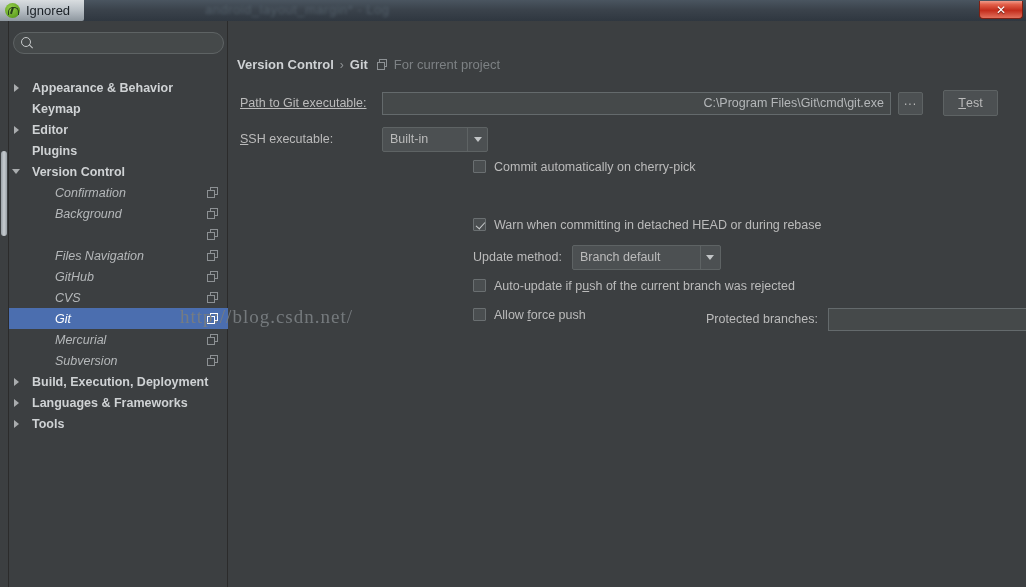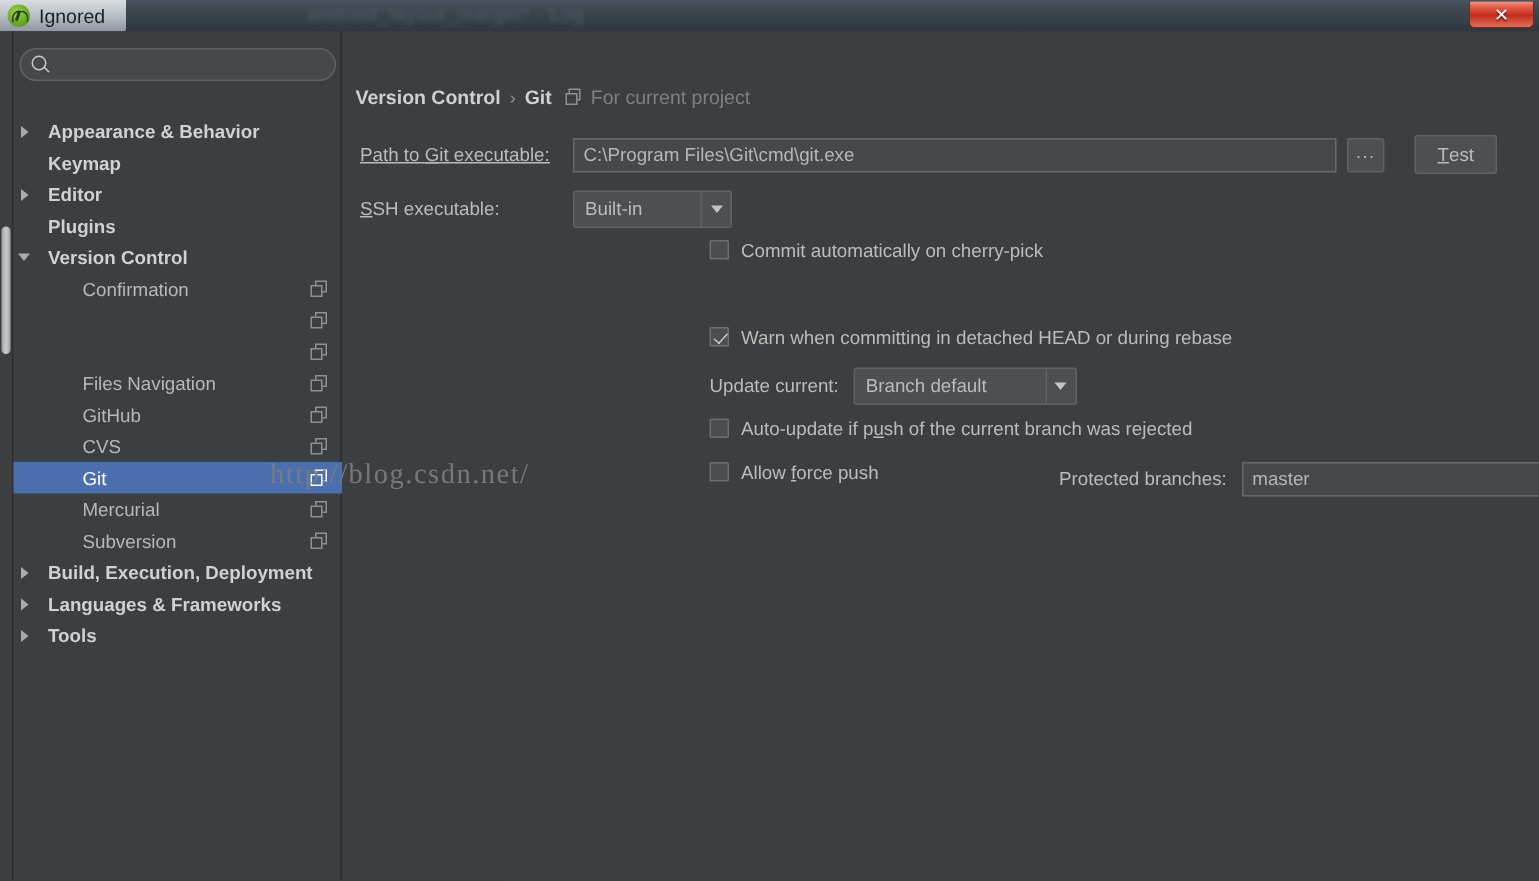--- a/index.html
+++ b/index.html
@@ -151,21 +151,21 @@
   .tree-row {
     position: relative;
     height: 21px;
     display: flex; align-items: center;
     cursor: pointer;
     font-size: 12.5px;
     color: #bbbbbb;
     white-space: nowrap;
   }
   .tree-row.top { font-weight: bold; color: #cfd2d4; }
-  .tree-row.child { color: #b5b8ba; }
+  .tree-row.child { color: #b5b8ba; font-style: italic; }
   .tree-row.selected {
     background: #4b6eaf;
     color: #ffffff;
   }
   .tw {
     width: 14px; height: 21px; flex: none;
     display: flex; align-items: center; justify-content: center;
   }
   .tw .arrow-r {
     width: 0; height: 0;
@@ -239,21 +239,21 @@
   .textfield {
     background: #45494a;
     border: 1px solid #646a6c;
     color: #b4b7b9;
     font-size: 12.5px;
     height: 23px;
     padding: 0 6px;
     display: flex; align-items: center;
     font-family: "Liberation Sans", sans-serif;
     outline: none;
-    white-space: nowrap; overflow: hidden;
+    white-space: nowrap; overflow: hidden; justify-content: flex-end;
   }
   #path-input { width: 509px; }
   .btn {
     background: #4c5052;
     border: 1px solid #5e6364;
     color: #bbbbbb;
     font-size: 12.5px;
     height: 24px;
     display: flex; align-items: center; justify-content: center;
     cursor: pointer;
@@ -406,20 +406,21 @@
           <span style="width: 32px; flex: 0 0 auto;"></span>
           <span class="tree-label">Confirmation</span>
           <span class="scope-icon">
             <i class="back"></i>
             <i class="front"></i>
           </span>
         </div>
         <div class="tree-row child">
           <span class="tw"></span>
           <span style="width: 32px; flex: 0 0 auto;"></span>
+          <span class="tree-label">Background</span>
           <span class="scope-icon">
             <i class="back"></i>
             <i class="front"></i>
           </span>
         </div>
         <div class="tree-row child">
           <span class="tw"></span>
           <span style="width: 32px; flex: 0 0 auto;"></span>
           <span class="scope-icon">
             <i class="back"></i>
@@ -553,21 +554,21 @@
 
 
     <div class="cbrow" id="cb-detached">
       <span class="cb checked"></span>
       <span class="label">
         <span>Warn when committing in detached HEAD or during rebase</span><span class="mn"></span><span></span>
       </span>
     </div>
 
     <div class="row" id="row-update">
-      <span class="label" id="update-label">Update current:</span>
+      <span class="label" id="update-label">Update method:</span>
       <div class="combo">
         <span class="combo-val">Branch default</span>
         <span class="combo-arrow">
             <span class="tri"></span>
           </span>
       </div>
     </div>
 
     <div class="cbrow" id="cb-autoupd">
       <span class="cb"></span>

